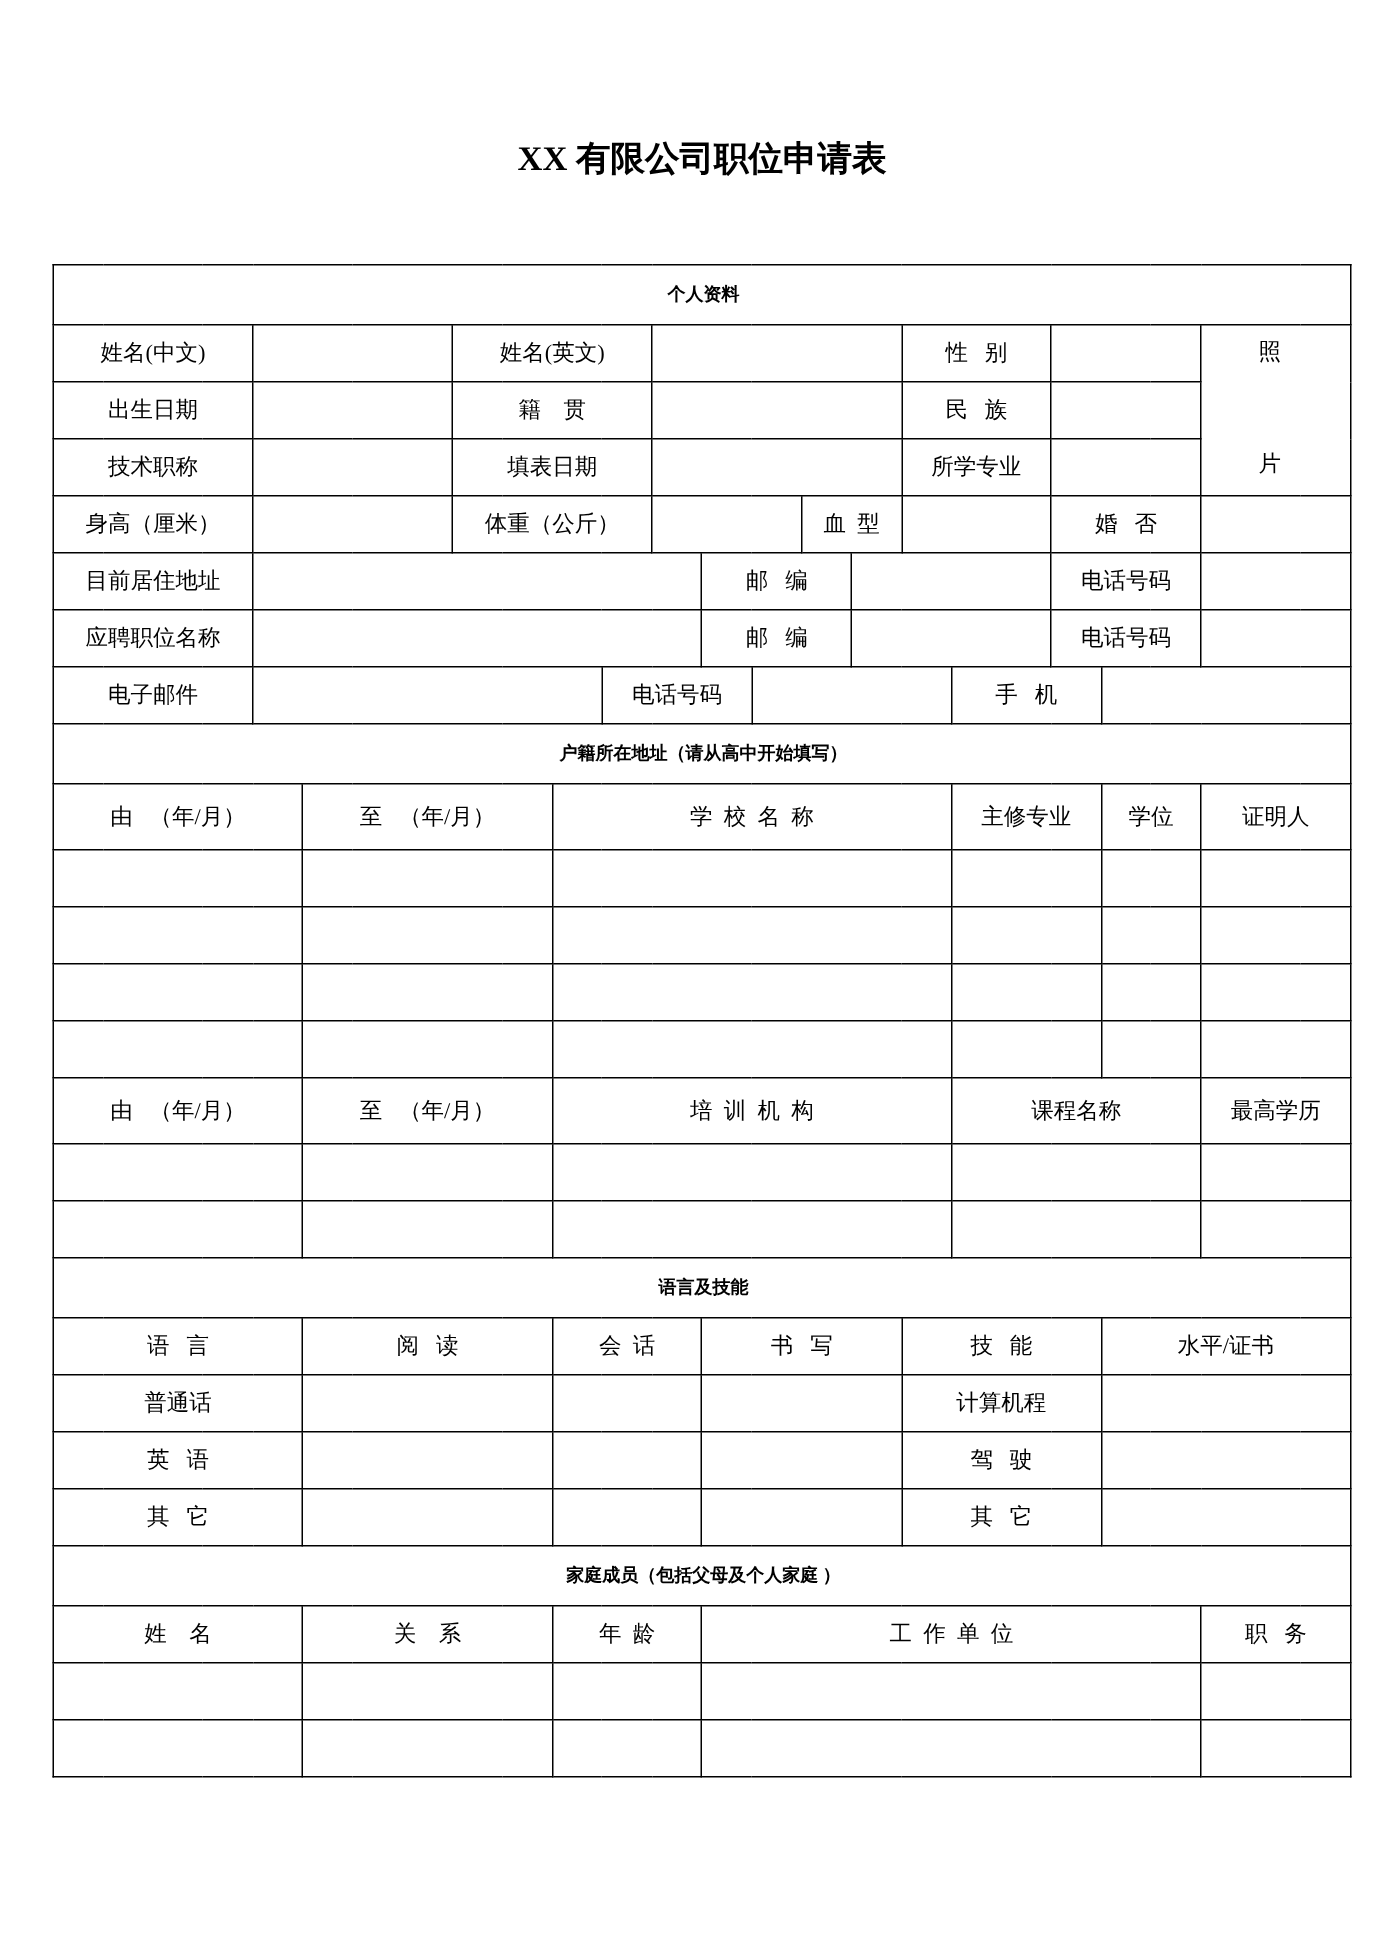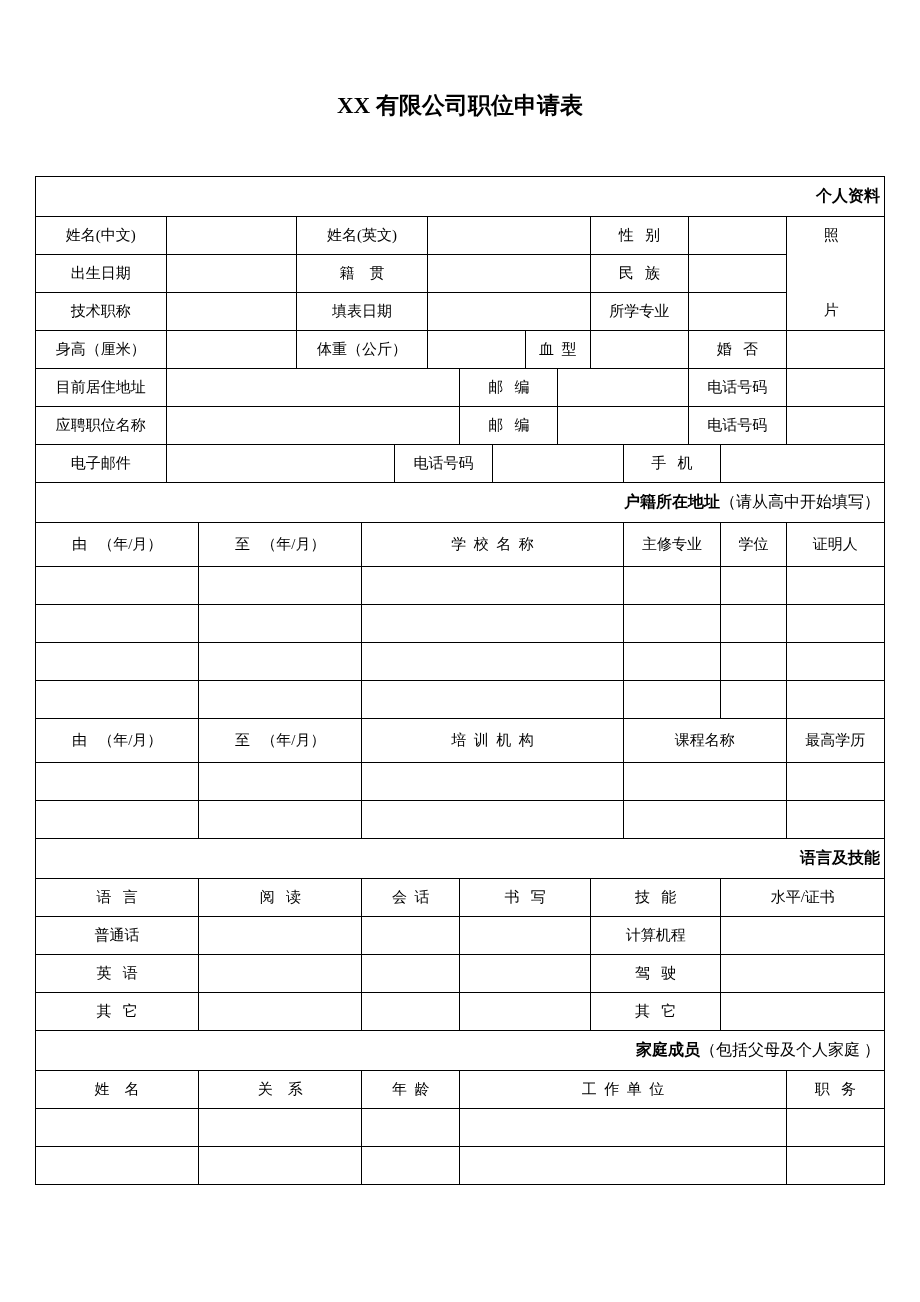--- a/index.html
+++ b/index.html
@@ -5,21 +5,21 @@
     body {
       margin: 0;
       padding: 0;
       font-family: "SimSun", "宋体", serif;
       font-size: 15px;
       background: #fff;
       color: #000;
     }
     .page {
       width: 920px;
-      padding: 90px 35px 30px 35px;
+      padding: 90px 19px 30px 35px;
       box-sizing: border-box;
     }
     .title {
       text-align: center;
       font-size: 23px;
       font-weight: bold;
       font-family: "SimHei", "黑体", "SimSun", serif;
       margin-bottom: 55px;
     }
     .pre-header {
@@ -43,28 +43,28 @@
     td {
       border: 1px solid #000;
       height: 38px;
       text-align: center;
       vertical-align: middle;
       padding: 0 4px;
       box-sizing: border-box;
       font-size: 15px;
     }
     td.section-header {
-      text-align: right;
-      font-size: 16px;
+      text-align: center;
+      font-size: 12px;
       font-weight: bold;
       padding-left: 6px;
       height: 40px;
     }
     td.section-header .sub {
-      font-weight: normal;
+      font-weight: bold;
     }
     .photo {
       text-align: center;
       vertical-align: middle;
       line-height: 2.5;
       letter-spacing: 8px;
     }
   </style>
 </head>
 <body>

